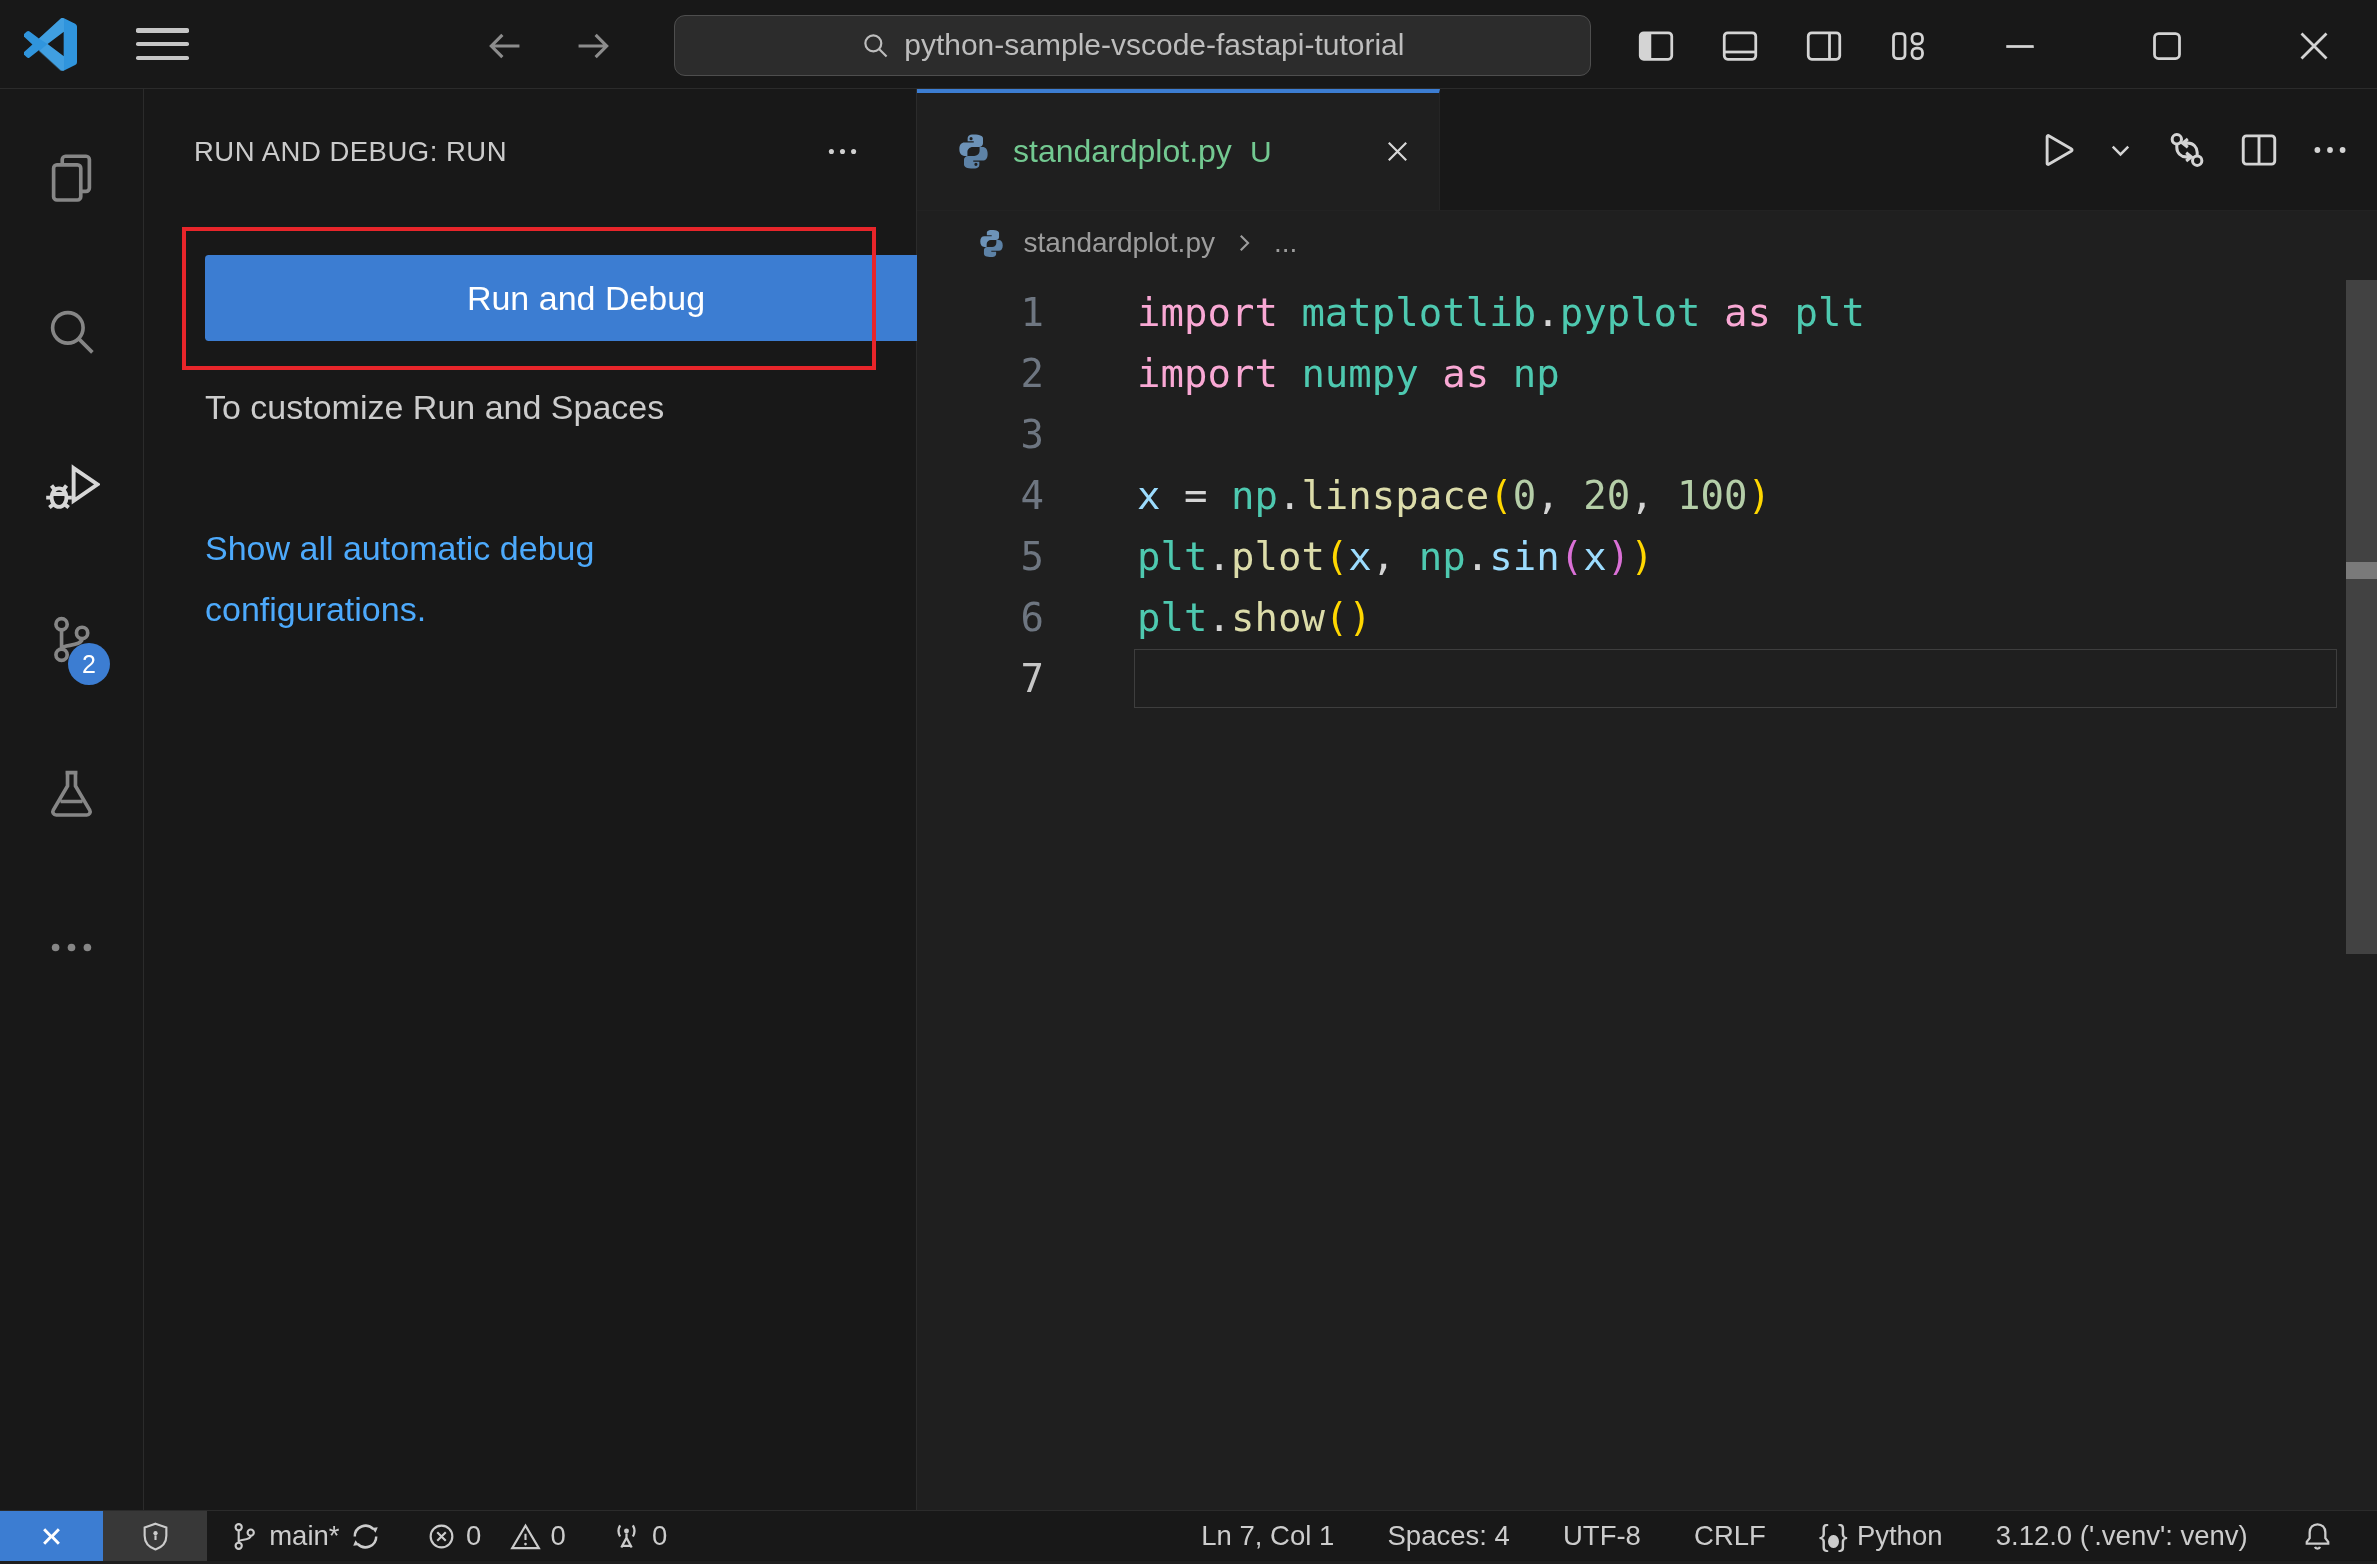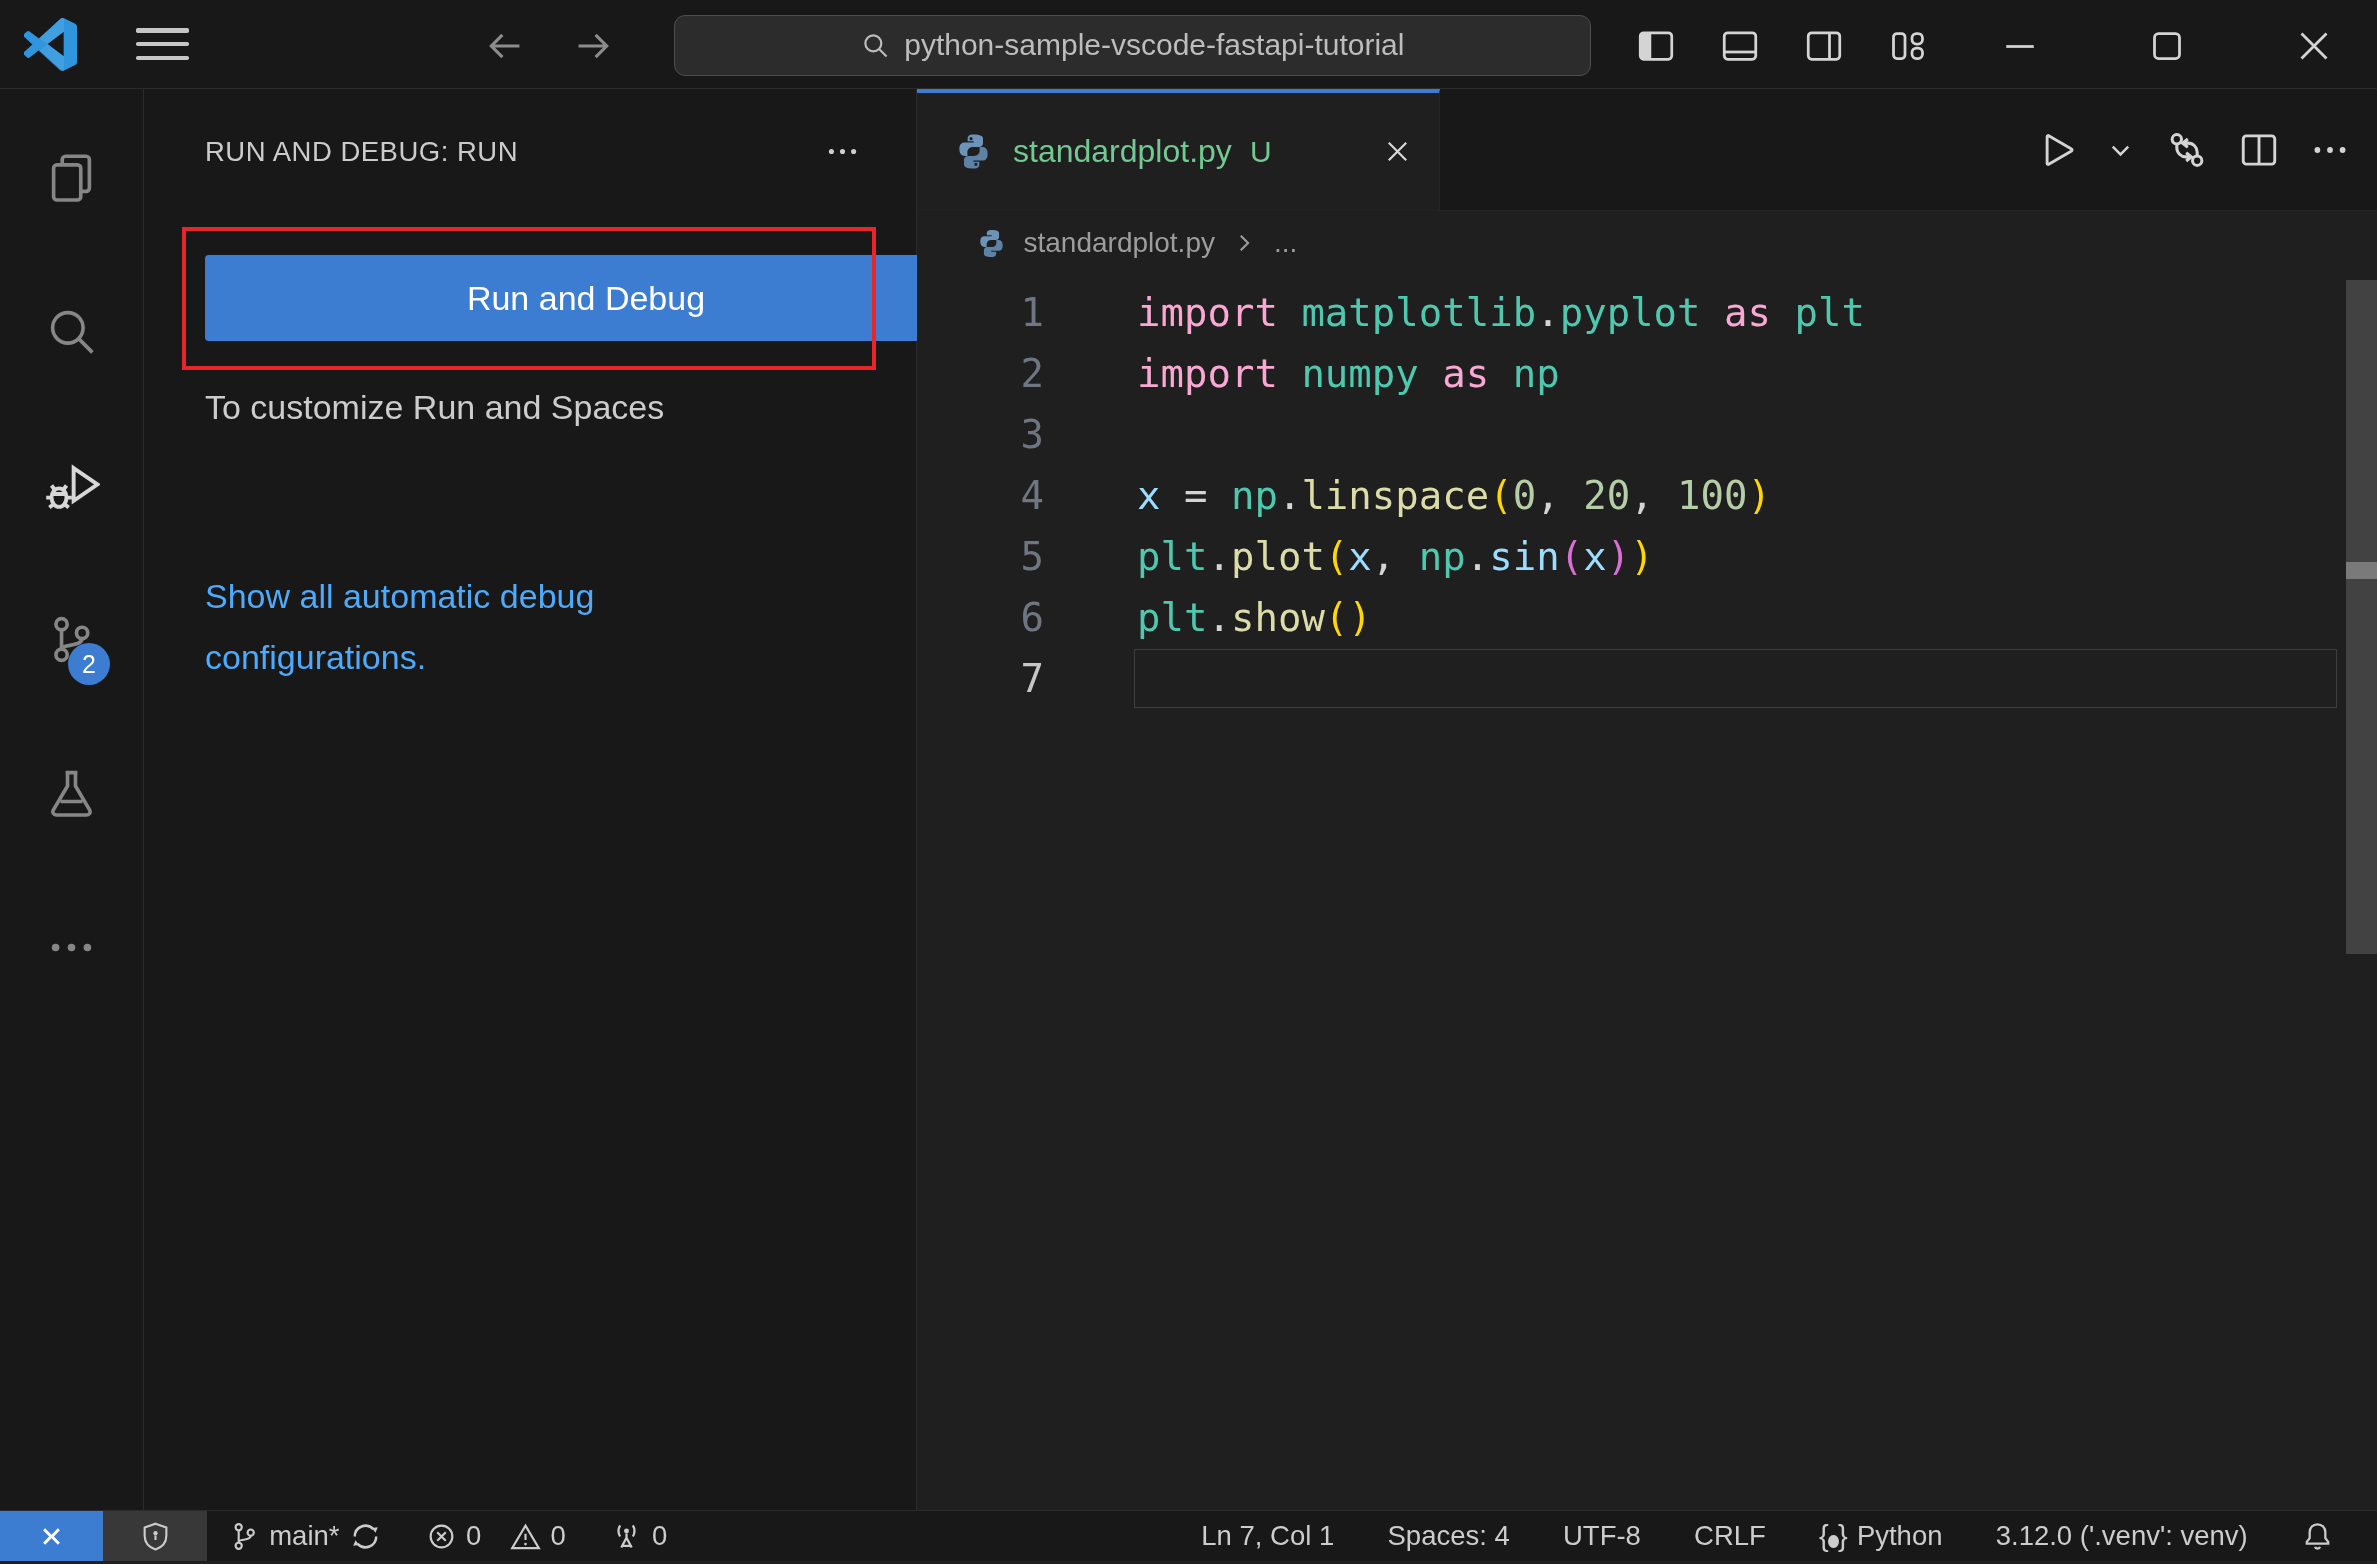--- a/index.html
+++ b/index.html
@@ -27,30 +27,30 @@
   .ab-bottom{margin-top:auto;padding-bottom:7.3px;}
   .ab-item{height:154px;position:relative;display:flex;align-items:center;justify-content:center;color:#868686;cursor:pointer;}
   .ab-bottom .ab-item{height:150px;}
   .ab-item.active{color:#d7d7d7;}
   .badge-circle{position:absolute;left:68px;top:81px;width:42px;height:42px;border-radius:50%;
     background:#3c7dd2;color:#fff;font-size:25px;display:flex;align-items:center;justify-content:center;}
   .badge-br{position:absolute;left:57px;top:72px;width:61px;height:44px;border-radius:13px;
     background:#4f4f4f;color:#ededed;font-size:25px;font-weight:bold;display:flex;align-items:center;justify-content:center;}
   
   .sidebar{width:773px;background:#181818;position:relative;border-right:1.8px solid #2b2b2b;box-sizing:border-box;flex:none;}
-  .sb-header{position:absolute;left:61px;top:44px;right:55px;display:flex;align-items:center;
+  .sb-header{position:absolute;left:50px;top:44px;right:55px;display:flex;align-items:center;
     justify-content:space-between;color:#cbcbcb;font-size:27.5px;letter-spacing:0.5px;}
   .sb-header .icn{color:#cfcfcf;cursor:pointer;}
   .red-annotation{position:absolute;left:38px;top:138px;width:694px;height:143px;border:4.6px solid #e8252a;box-sizing:border-box;pointer-events:none;}
   .run-button{position:absolute;left:61px;top:166px;width:762px;height:86px;background:#3c7dd2;border:none;
     border-radius:3.7px;color:#ffffff;font-size:34px;font-family:inherit;cursor:pointer;}
   .hint{position:absolute;left:61px;width:568px;font-size:34px;line-height:61px;color:#cccccc;}
   .hint a{color:#4daafc;text-decoration:none;cursor:pointer;}
   .hint1{top:288px;}
-  .hint2{top:477px;}
+  .hint2{top:429px;}
   .hint .blk{display:block;}
   
   .editor{flex:1;background:#1f1f1f;position:relative;}
   .tabbar{height:122px;background:#181818;display:flex;position:relative;border-bottom:0.9px solid #222222;box-sizing:border-box;}
   .tab{width:523px;background:#1f1f1f;border-top:4.6px solid #3c7dd2;border-right:0.9px solid #252525;
     display:flex;align-items:center;padding:0 27.5px 0 37px;box-sizing:border-box;cursor:pointer;}
   .tab-label{font-size:32px;color:#73c991;margin-left:20px;}
   .tab-dirty{font-size:30px;color:#73c991;margin-left:18.3px;}
   .tab-close{margin-left:auto;color:#d8d8d8;cursor:pointer;}
   .editor-actions{position:absolute;right:26px;top:0;height:122px;display:flex;align-items:center;gap:29px;color:#d4d4d4;}

